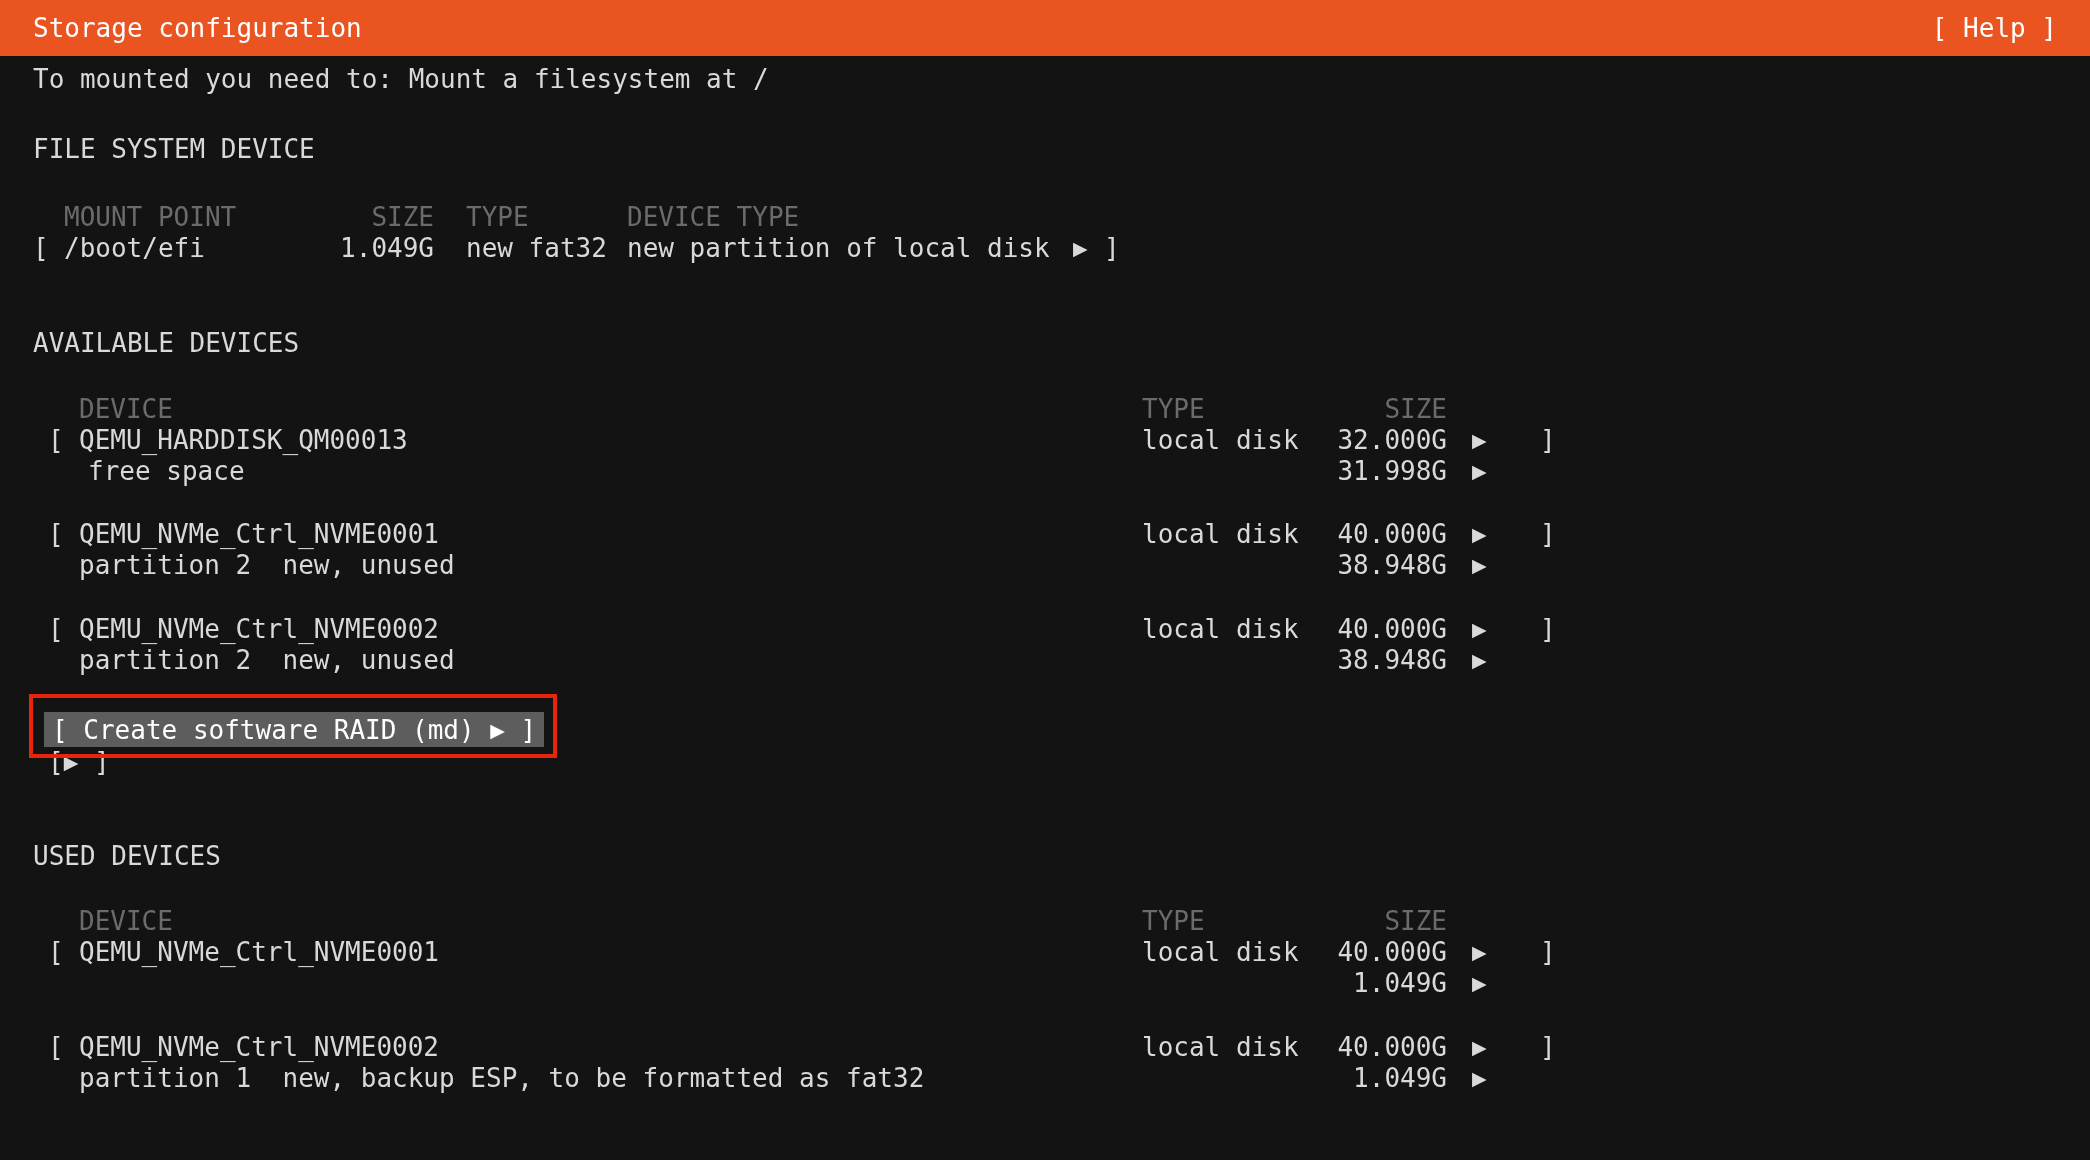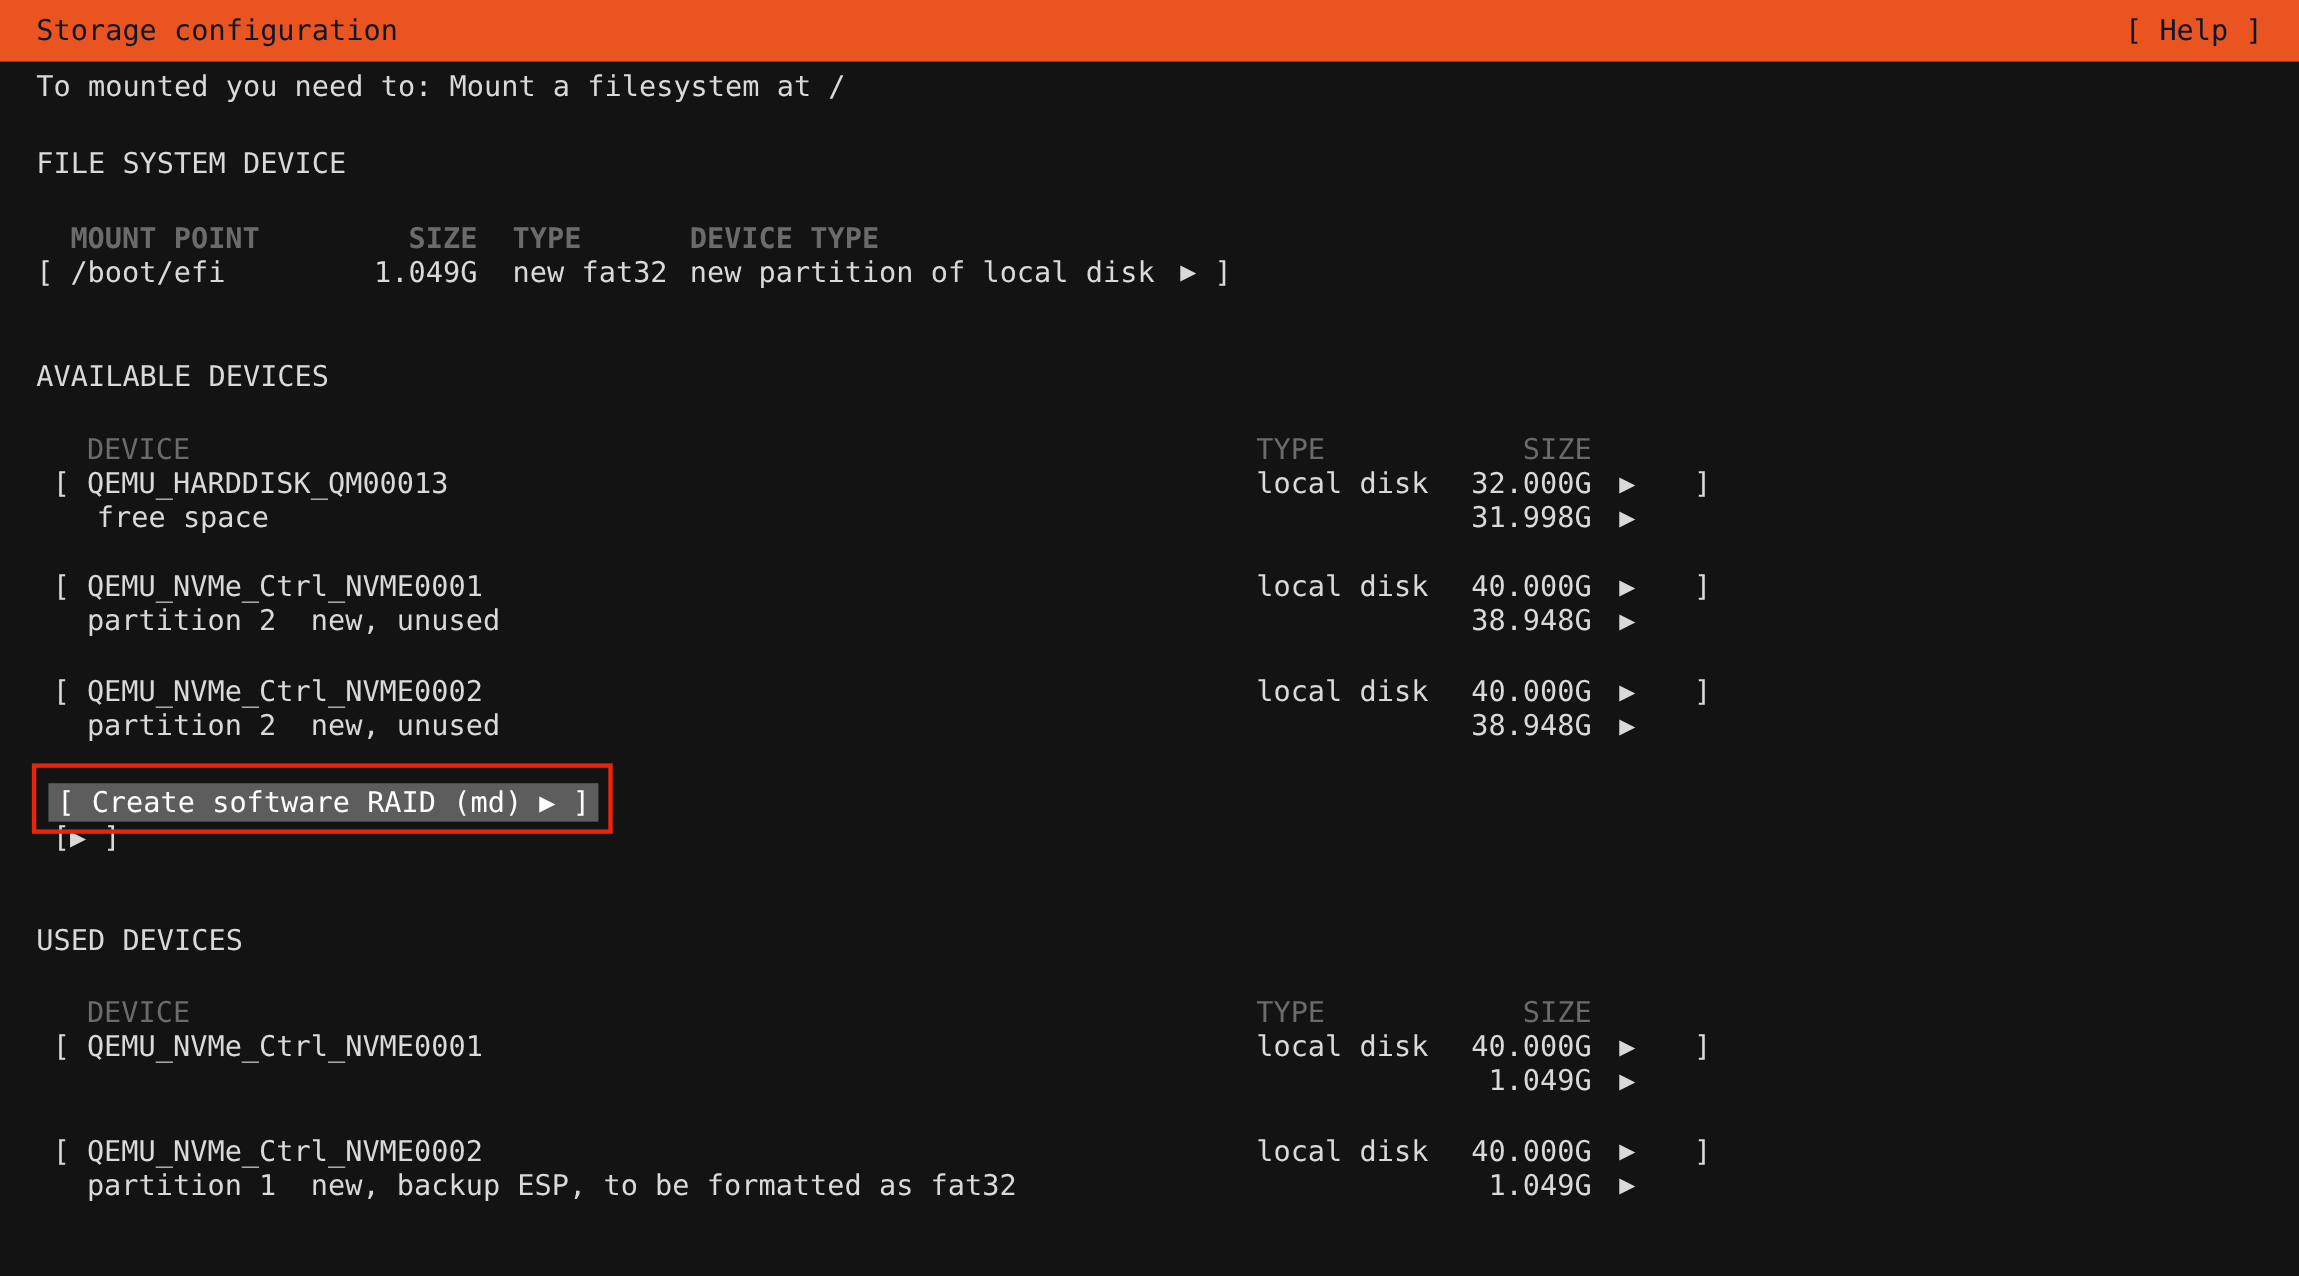--- a/index.html
+++ b/index.html
@@ -7,21 +7,21 @@
     position:relative;
     width:2090px;height:1160px;
     background:#131313;
     font-family:"DejaVu Sans Mono","Liberation Mono",monospace;
     font-size:26px;
     color:#d9d9d9;
     overflow:hidden;
   }
   .topbar{
     position:absolute;left:0;top:0;width:100%;height:56px;
-    background:#E95420;color:#0f172a;
+    background:#E95420;color:#ffffff;
     display:flex;align-items:center;
   }
   .topbar .title{position:absolute;left:33px;white-space:pre;}
   .topbar .help{position:absolute;right:33px;white-space:pre;cursor:pointer;}
   .line{
     position:absolute;left:0;width:100%;height:31px;line-height:31px;
     white-space:pre;
   }
   .cell{position:absolute;top:0;height:31px;line-height:31px;white-space:pre;}
   .muted{color:#6b6b6b;}
@@ -58,21 +58,21 @@
 
   <div class="topbar">
     <span class="title">Storage configuration</span>
     <span class="help">[ Help ]</span>
   </div>
 
   <div class="line" style="top:64px;left:33px;width:auto;">To mounted you need to: Mount a filesystem at /</div>
 
   <div class="line" style="top:134px;left:33px;width:auto;">FILE SYSTEM DEVICE</div>
 
-  <div class="line muted" style="top:202px;font-weight:bold;">
+  <div class="line muted" style="top:202px;">
     <span class="cell" style="left:64px;">MOUNT POINT</span>
     <span class="cell sizebox-fs">SIZE</span>
     <span class="cell" style="left:466px;">TYPE</span>
     <span class="cell" style="left:627px;">DEVICE TYPE</span>
   </div>
 
   <div class="line clickable" style="top:233px;">
     <span class="cell" style="left:33px;">[</span>
     <span class="cell" style="left:64px;">/boot/efi</span>
     <span class="cell sizebox-fs">1.049G</span>

